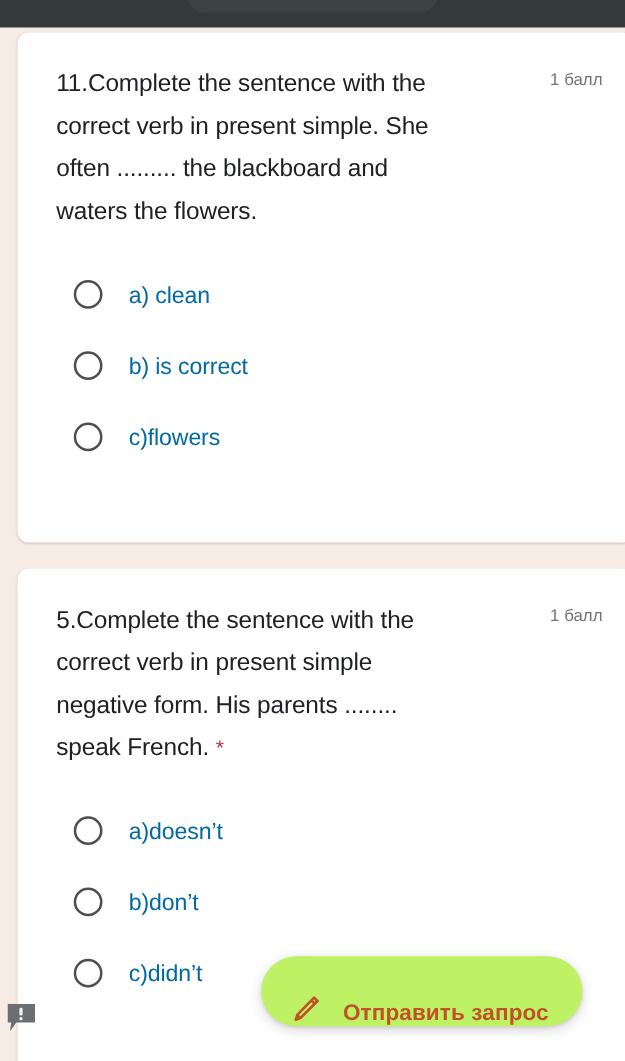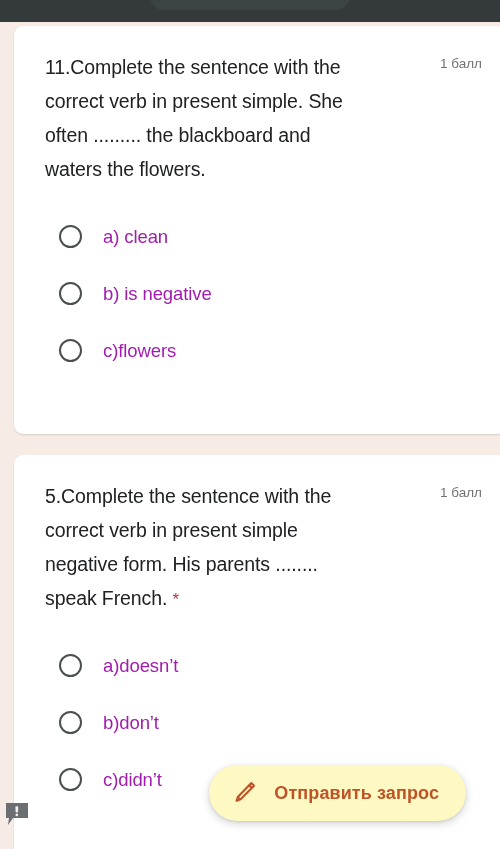--- a/index.html
+++ b/index.html
@@ -97,21 +97,21 @@
     width: 23px;
     height: 23px;
     border: 2.3px solid #4b4f52;
     border-radius: 50%;
     box-sizing: border-box;
     flex: 0 0 auto;
   }
   .option-label {
     margin-left: 21px;
     font-size: 18.5px;
-    color: #a21caf;
+    color: #0369a1;
     letter-spacing: -0.1px;
   }
 
   
   #report-icon {
     position: absolute;
     left: 6px;
     bottom: 24px;
     width: 26px;
     height: 22px;
@@ -119,22 +119,22 @@
   }
 
   
   #ask-button {
     position: absolute;
     right: 34px;
     bottom: 28px;
     height: 56px;
     padding: 0 27px 0 22px;
     display: flex;
-    align-items: center;
-    background: #fef9c3;
+    align-items: flex-end;
+    background: #bef264;
     border-radius: 28px;
     box-shadow: 0 3px 10px rgba(0,0,0,0.16), 0 1px 3px rgba(0,0,0,0.10);
     z-index: 50;
     cursor: pointer;
     box-sizing: border-box;
   }
   #ask-button .pencil {
     width: 26px;
     height: 26px;
     flex: 0 0 auto;
@@ -162,21 +162,21 @@
       <div class="q-text"><span>11.Complete the sentence with the correct verb in present simple. She often ......... the blackboard and waters the flowers.</span><span class="q-required"></span></div>
       <div class="q-points">1 балл</div>
     </div>
     <div class="options">
       <div class="option-row">
         <span class="radio"></span>
         <span class="option-label">a) clean</span>
       </div>
       <div class="option-row">
         <span class="radio"></span>
-        <span class="option-label">b) is negative</span>
+        <span class="option-label">b) is correct</span>
       </div>
       <div class="option-row">
         <span class="radio"></span>
         <span class="option-label">c)flowers</span>
       </div>
     </div>
   </div>
 
   <div class="card" id="question-card-12">
     <div class="q-head">

